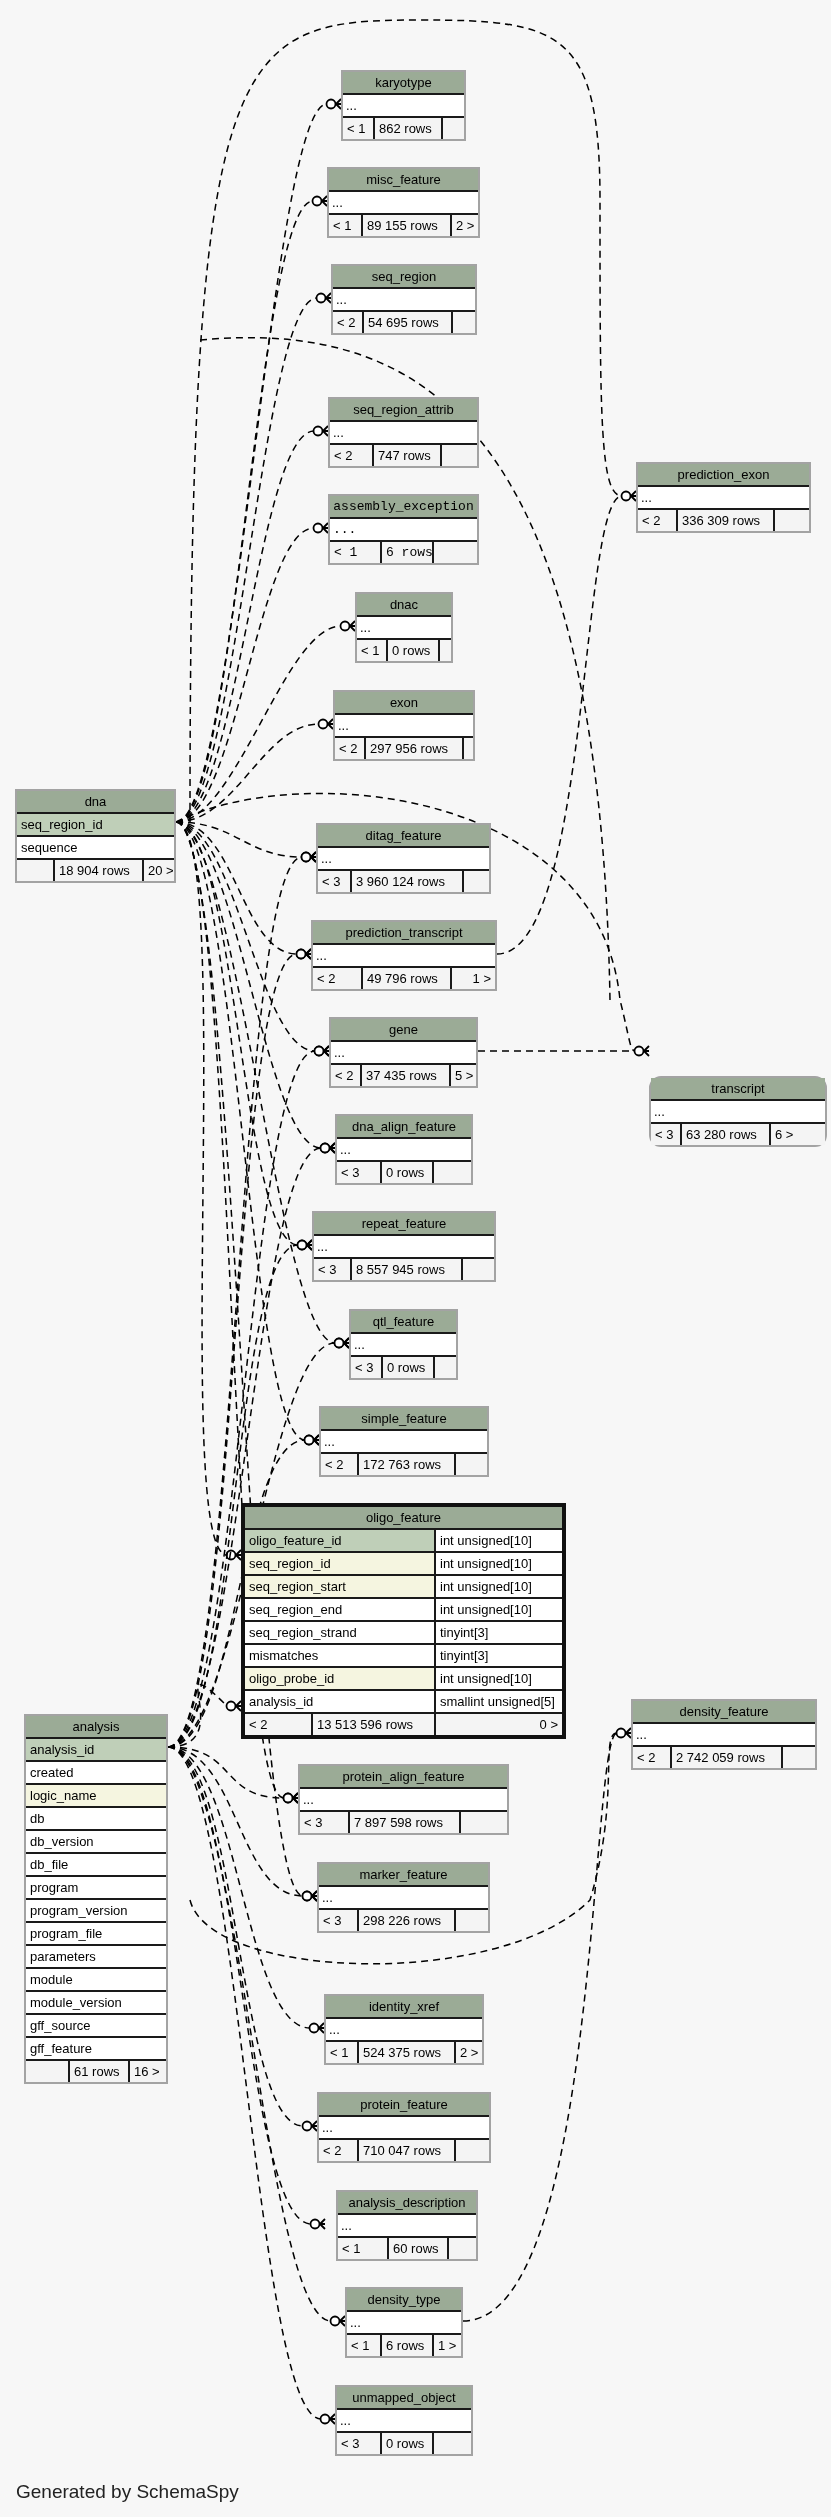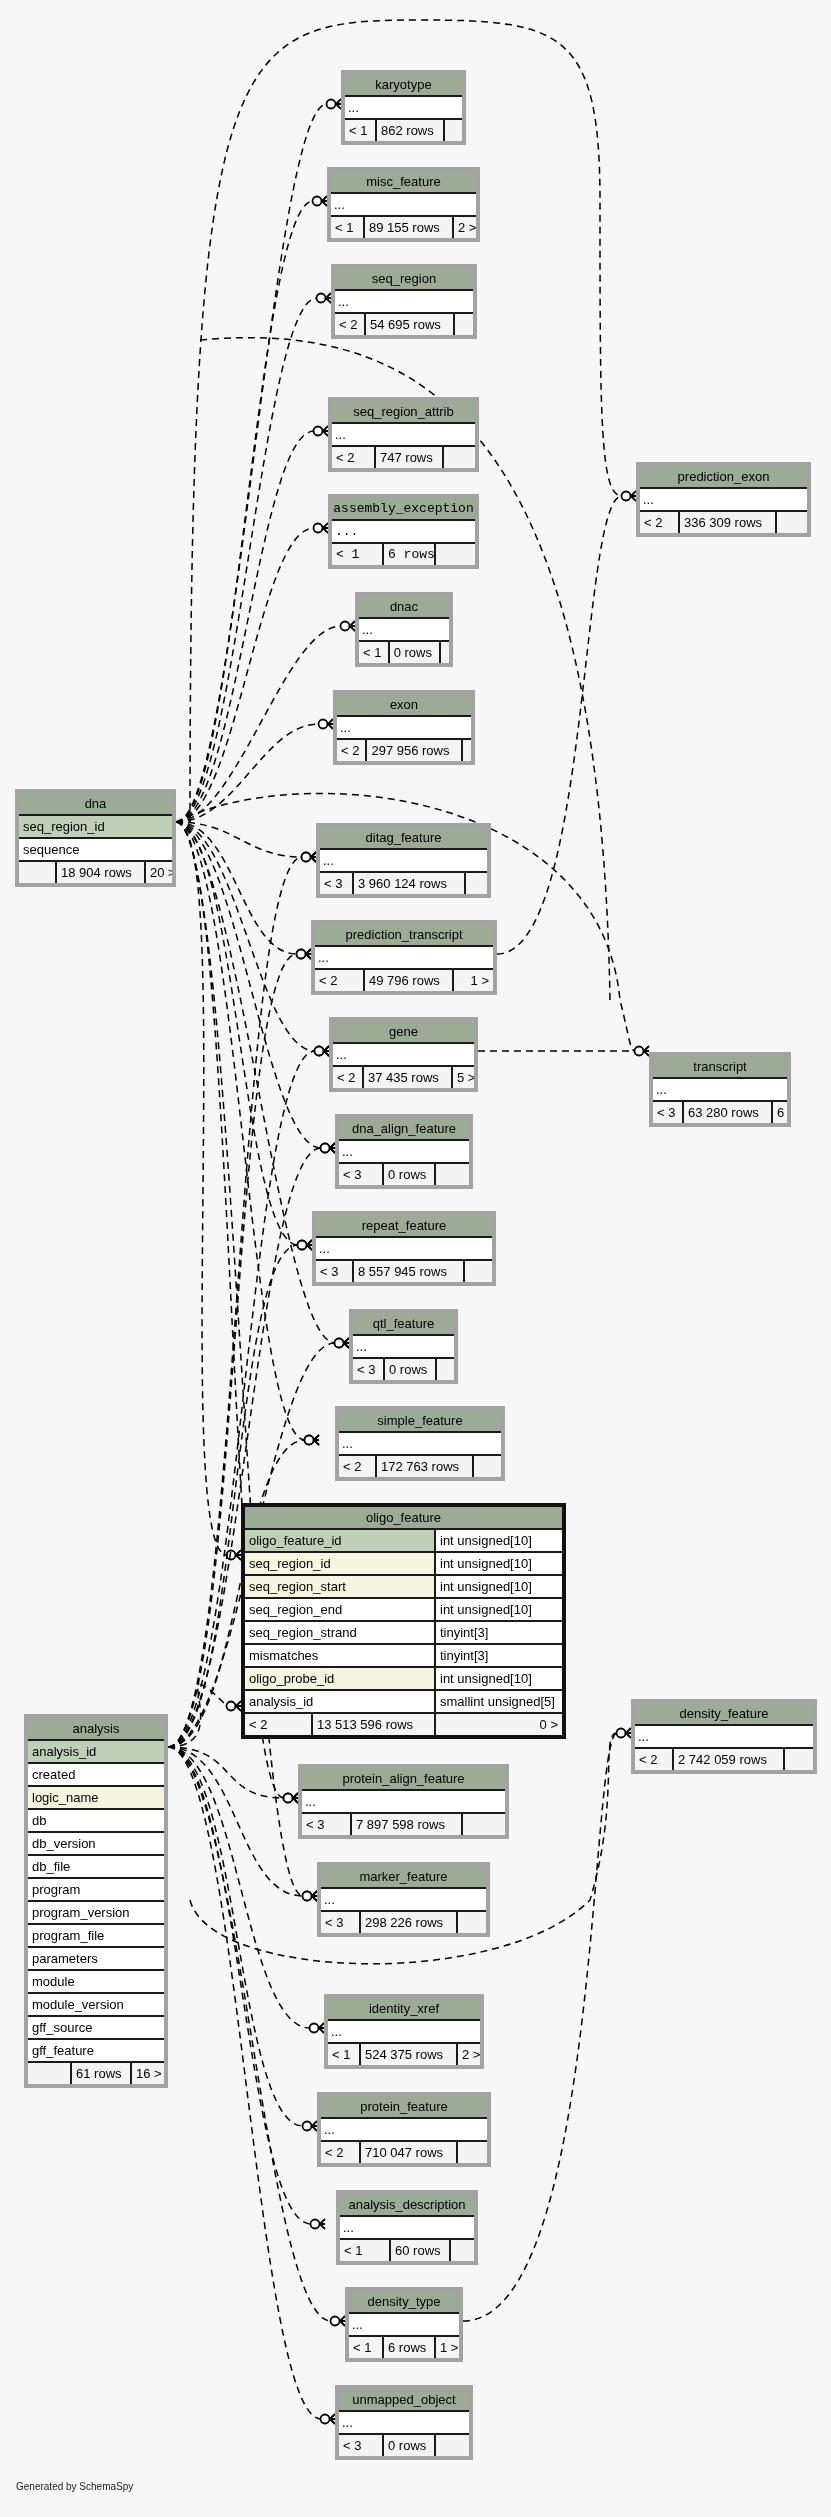--- a/index.html
+++ b/index.html
@@ -1,30 +1,30 @@
 <!DOCTYPE html>
 <html><head>
 <meta charset="utf-8">
 <style>
   html, body { margin:0; padding:0; background:#f7f7f7; }
   body { width:831px; height:2517px; position:relative; overflow:hidden;
          font-family:"Liberation Sans", "DejaVu Sans", sans-serif; font-size:13px; color:#000; }
   #links { position:absolute; left:0; top:0; width:831px; height:2517px; }
-  .tbl { position:absolute; border:4px solid #a3a3a3; background:#fff; border-collapse:collapse; box-sizing:border-box; }
+  .tbl { position:absolute; border:2px solid #a3a3a3; background:#fff; border-collapse:collapse; box-sizing:border-box; }
   .tbl.focus { border:4px solid #111; }
   .tbl .hdr { background:#9bab96; text-align:center; height:21px; line-height:21px; border-bottom:2px solid #1a1a1a; white-space:nowrap; }
   .tbl .row { display:flex; height:21px; line-height:21px; border-bottom:2px solid #1a1a1a; }
   .tbl .row:last-child { border-bottom:none; }
   .tbl .cell { padding:0 4px; white-space:nowrap; overflow:hidden; box-sizing:border-box; }
   .tbl .cell + .cell { border-left:2px solid #1a1a1a; }
   .tbl .cnt { background:#f4f4f4; }
   .tbl .pk { background:#bfcfb8; }
   .tbl .idx { background:#f5f5e0; }
   .tbl .ell { padding-left:3px; }
-  .footer { position:absolute; left:16px; top:2481px; font-size:10px; color:#222; }
+  .footer { position:absolute; left:16px; top:2481px; font-size:19px; color:#222; }
 </style>
 </head>
 <body>
 
 <svg id="links" xmlns="http://www.w3.org/2000/svg">
     <path d="M176,822 C236,822 271,104 327,104" fill="none" stroke="#000" stroke-width="1.5" stroke-dasharray="7,5"></path>
     <circle cx="331" cy="104" r="4.5" fill="#fff" stroke="#000" stroke-width="1.8"></circle>
     <path d="M336,104 L341,99 M336,104 L341,104 M336,104 L341,109" stroke="#000" stroke-width="1.8" fill="none"></path>
     <path d="M176,822 C236,822 257,201 313,201" fill="none" stroke="#000" stroke-width="1.5" stroke-dasharray="7,5"></path>
     <circle cx="317" cy="201" r="4.5" fill="#fff" stroke="#000" stroke-width="1.8"></circle>
@@ -283,21 +283,21 @@
   <div class="row">
       <div class="cell ell" style="width:100%">...</div>
     </div>
   <div class="row cnt">
       <div class="cell" style="width:30px">&lt; 3</div>
       <div class="cell" style="width:52px">0 rows</div>
       <div class="cell" style="flex:1"></div>
     </div>
 </div>
 
-<div class="tbl" style="left:319px;top:1406px;width:170px;margin-left:16px;">
+<div class="tbl" style="left:319px;top:1406px;width:170px;">
   <div class="hdr">simple_feature</div>
   <div class="row">
       <div class="cell ell" style="width:100%">...</div>
     </div>
   <div class="row cnt">
       <div class="cell" style="width:36px">&lt; 2</div>
       <div class="cell" style="width:97px">172 763 rows</div>
       <div class="cell" style="flex:1"></div>
     </div>
 </div>
@@ -432,21 +432,21 @@
   <div class="row">
       <div class="cell ell" style="width:100%">...</div>
     </div>
   <div class="row cnt">
       <div class="cell" style="width:38px">&lt; 2</div>
       <div class="cell" style="width:97px">336 309 rows</div>
       <div class="cell" style="flex:1"></div>
     </div>
 </div>
 
-<div class="tbl" style="left:649px;top:1052px;width:142px;">
+<div class="tbl" style="left:649px;top:1076px;width:178px;border-radius:12px;">
   <div class="hdr">transcript</div>
   <div class="row">
       <div class="cell ell" style="width:100%">...</div>
     </div>
   <div class="row cnt">
       <div class="cell" style="width:29px">&lt; 3</div>
       <div class="cell" style="width:89px">63 280 rows</div>
       <div class="cell" style="flex:1">6 &gt;</div>
     </div>
 </div>

